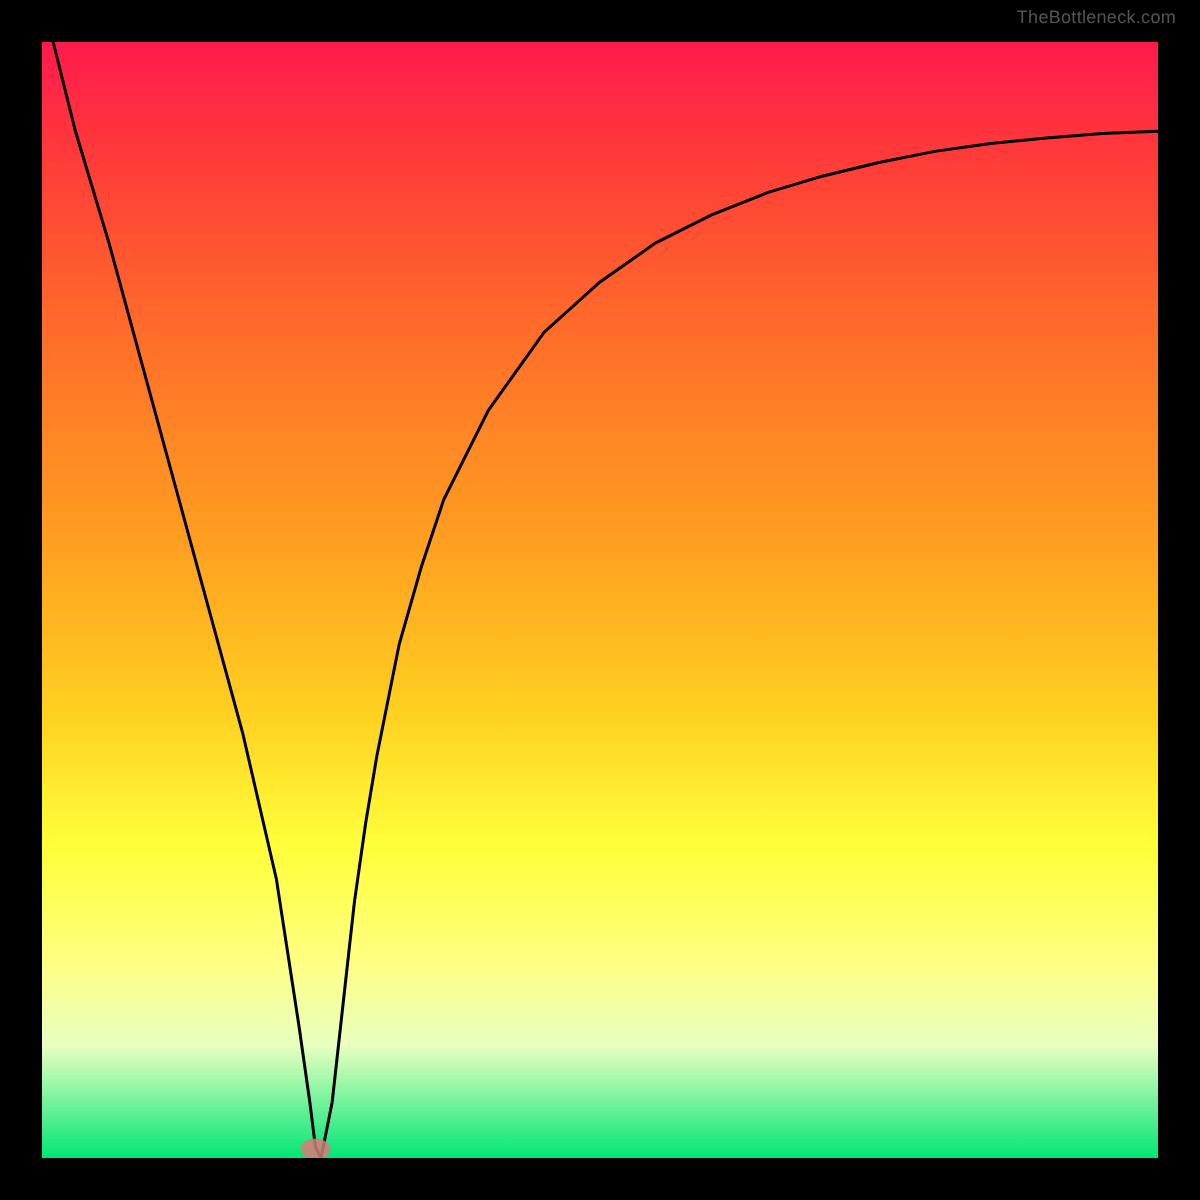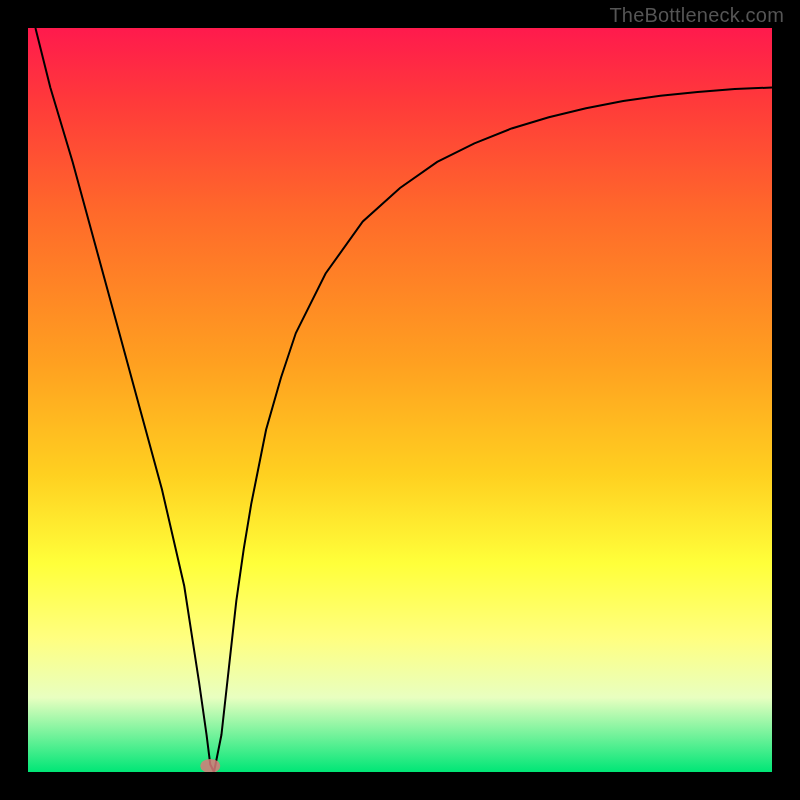--- a/index.html
+++ b/index.html
@@ -50,21 +50,21 @@
   .marker {
     fill: #d97a7a;
     stroke: none;
     opacity: 0.85;
   }
   .attribution {
     position: absolute;
     top: 4px;
     right: 16px;
     color: #555;
-    font-size: 20px;
+    font-size: 12px;
     letter-spacing: 0.2px;
     user-select: none;
   }
 </style>
 </head>
 <body>
 
 <div class="frame">
   <div class="plot-area">
     <svg class="plot-svg" viewBox="0 0 744 744" preserveAspectRatio="none">

